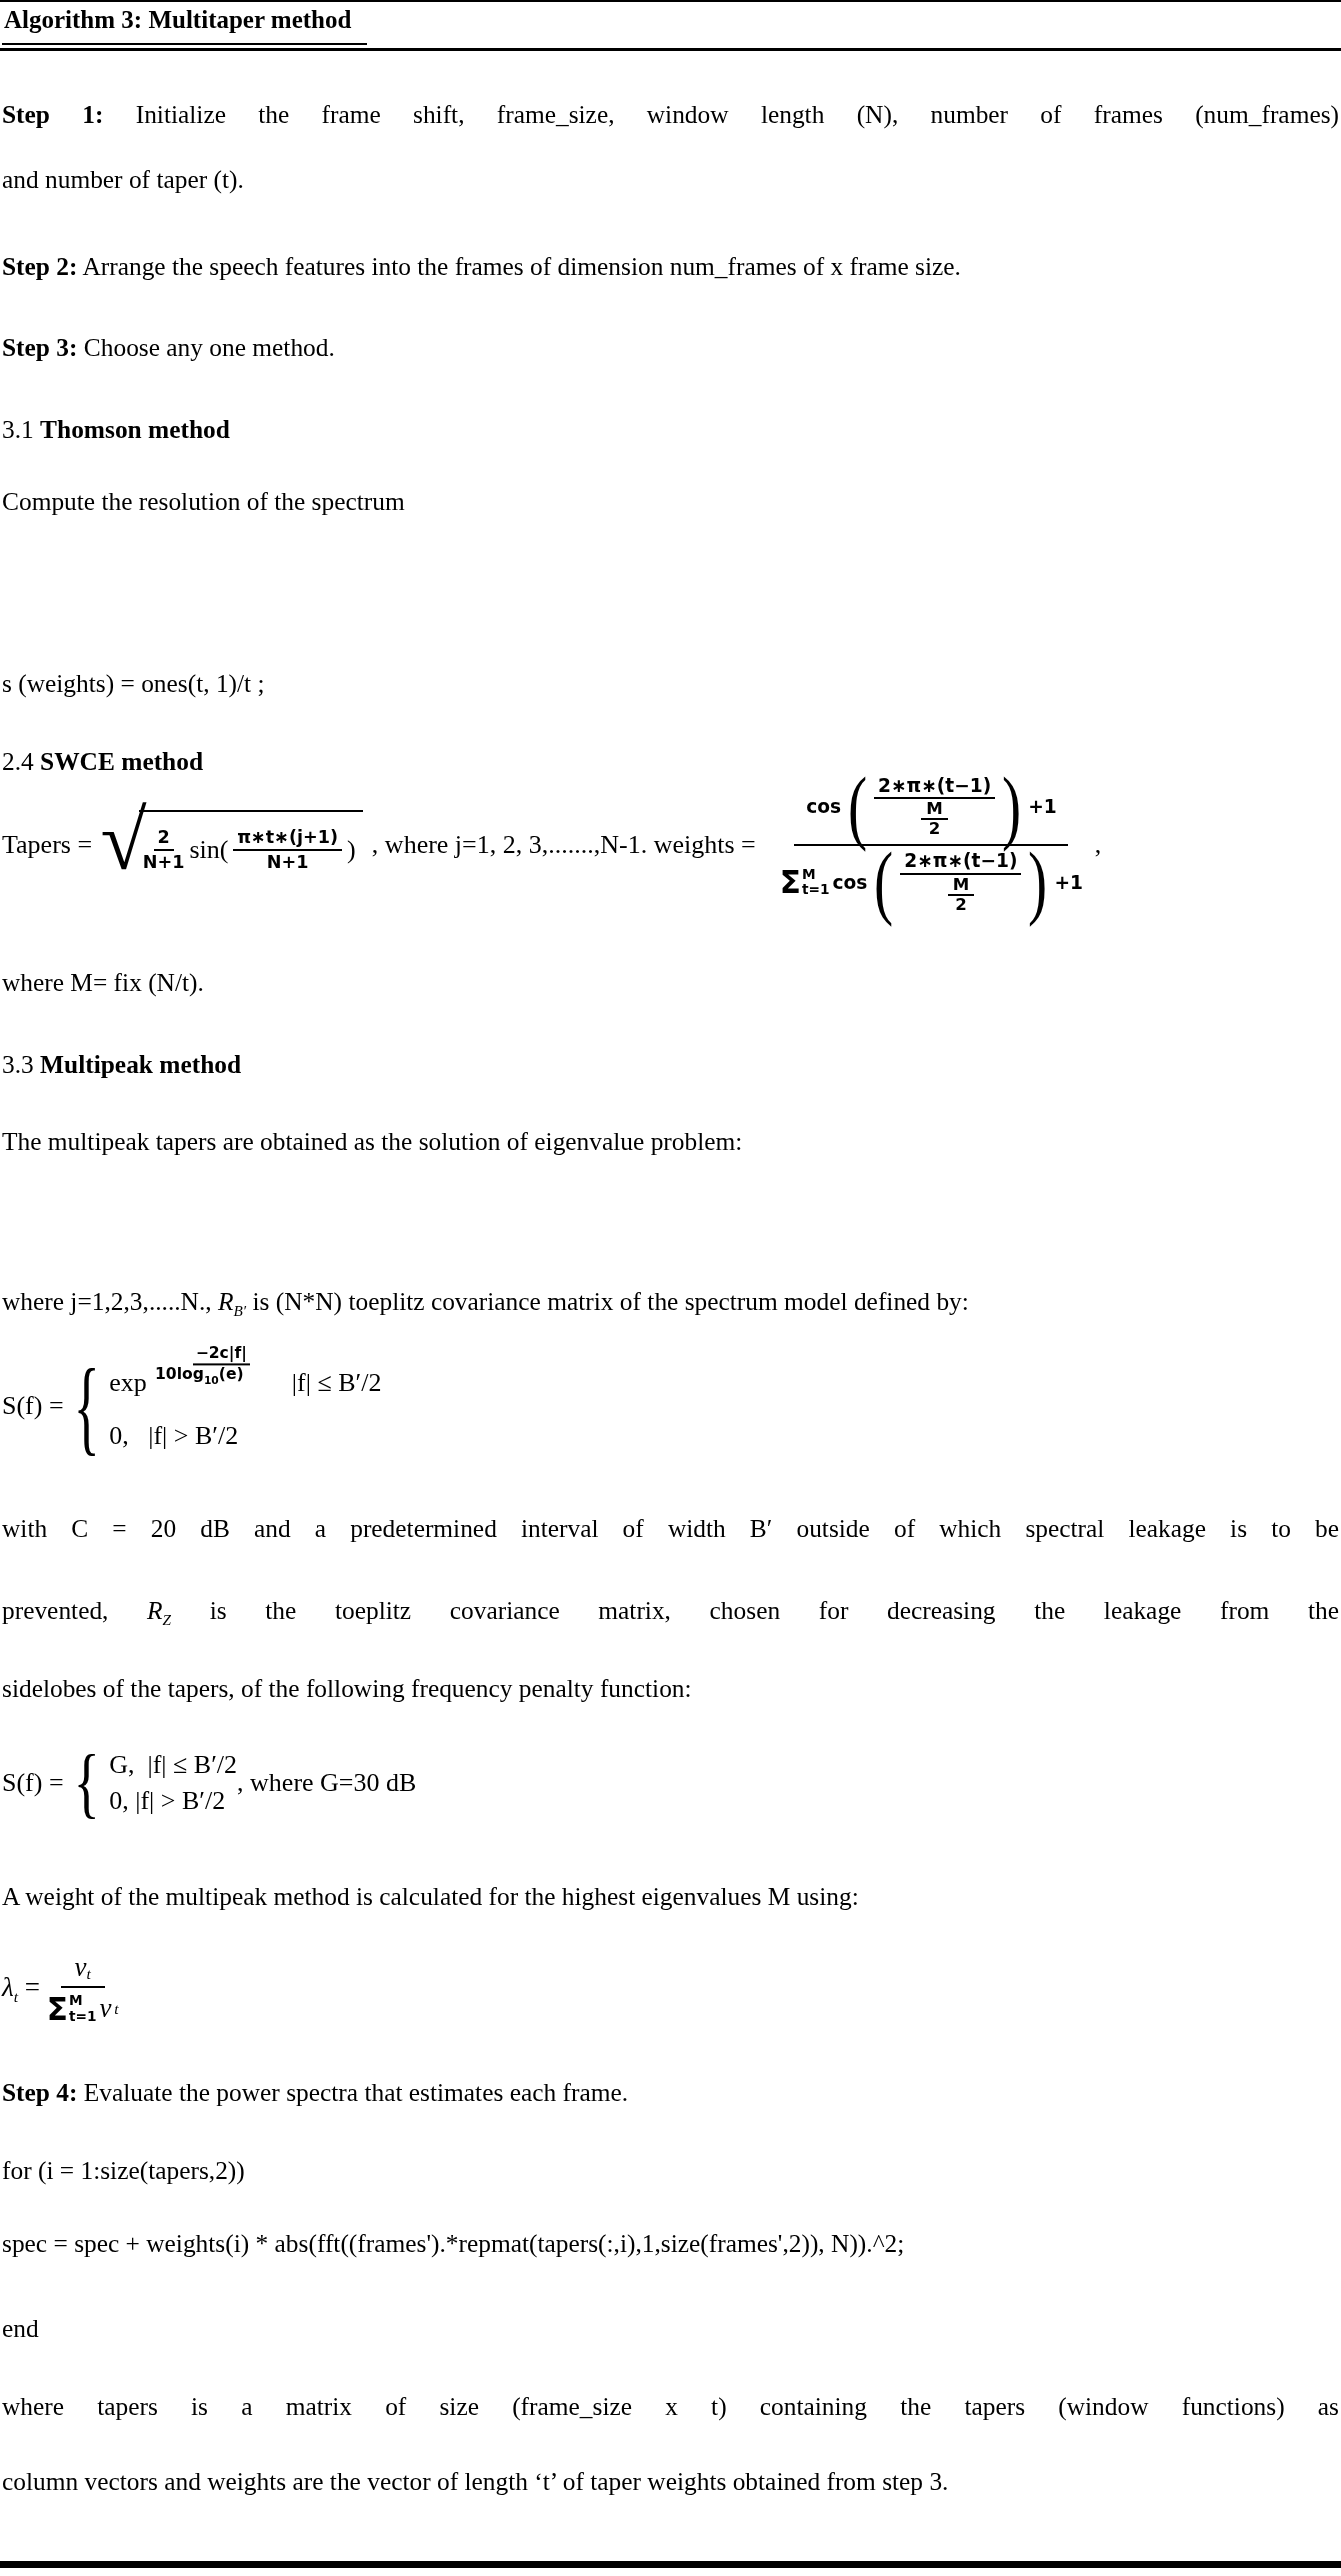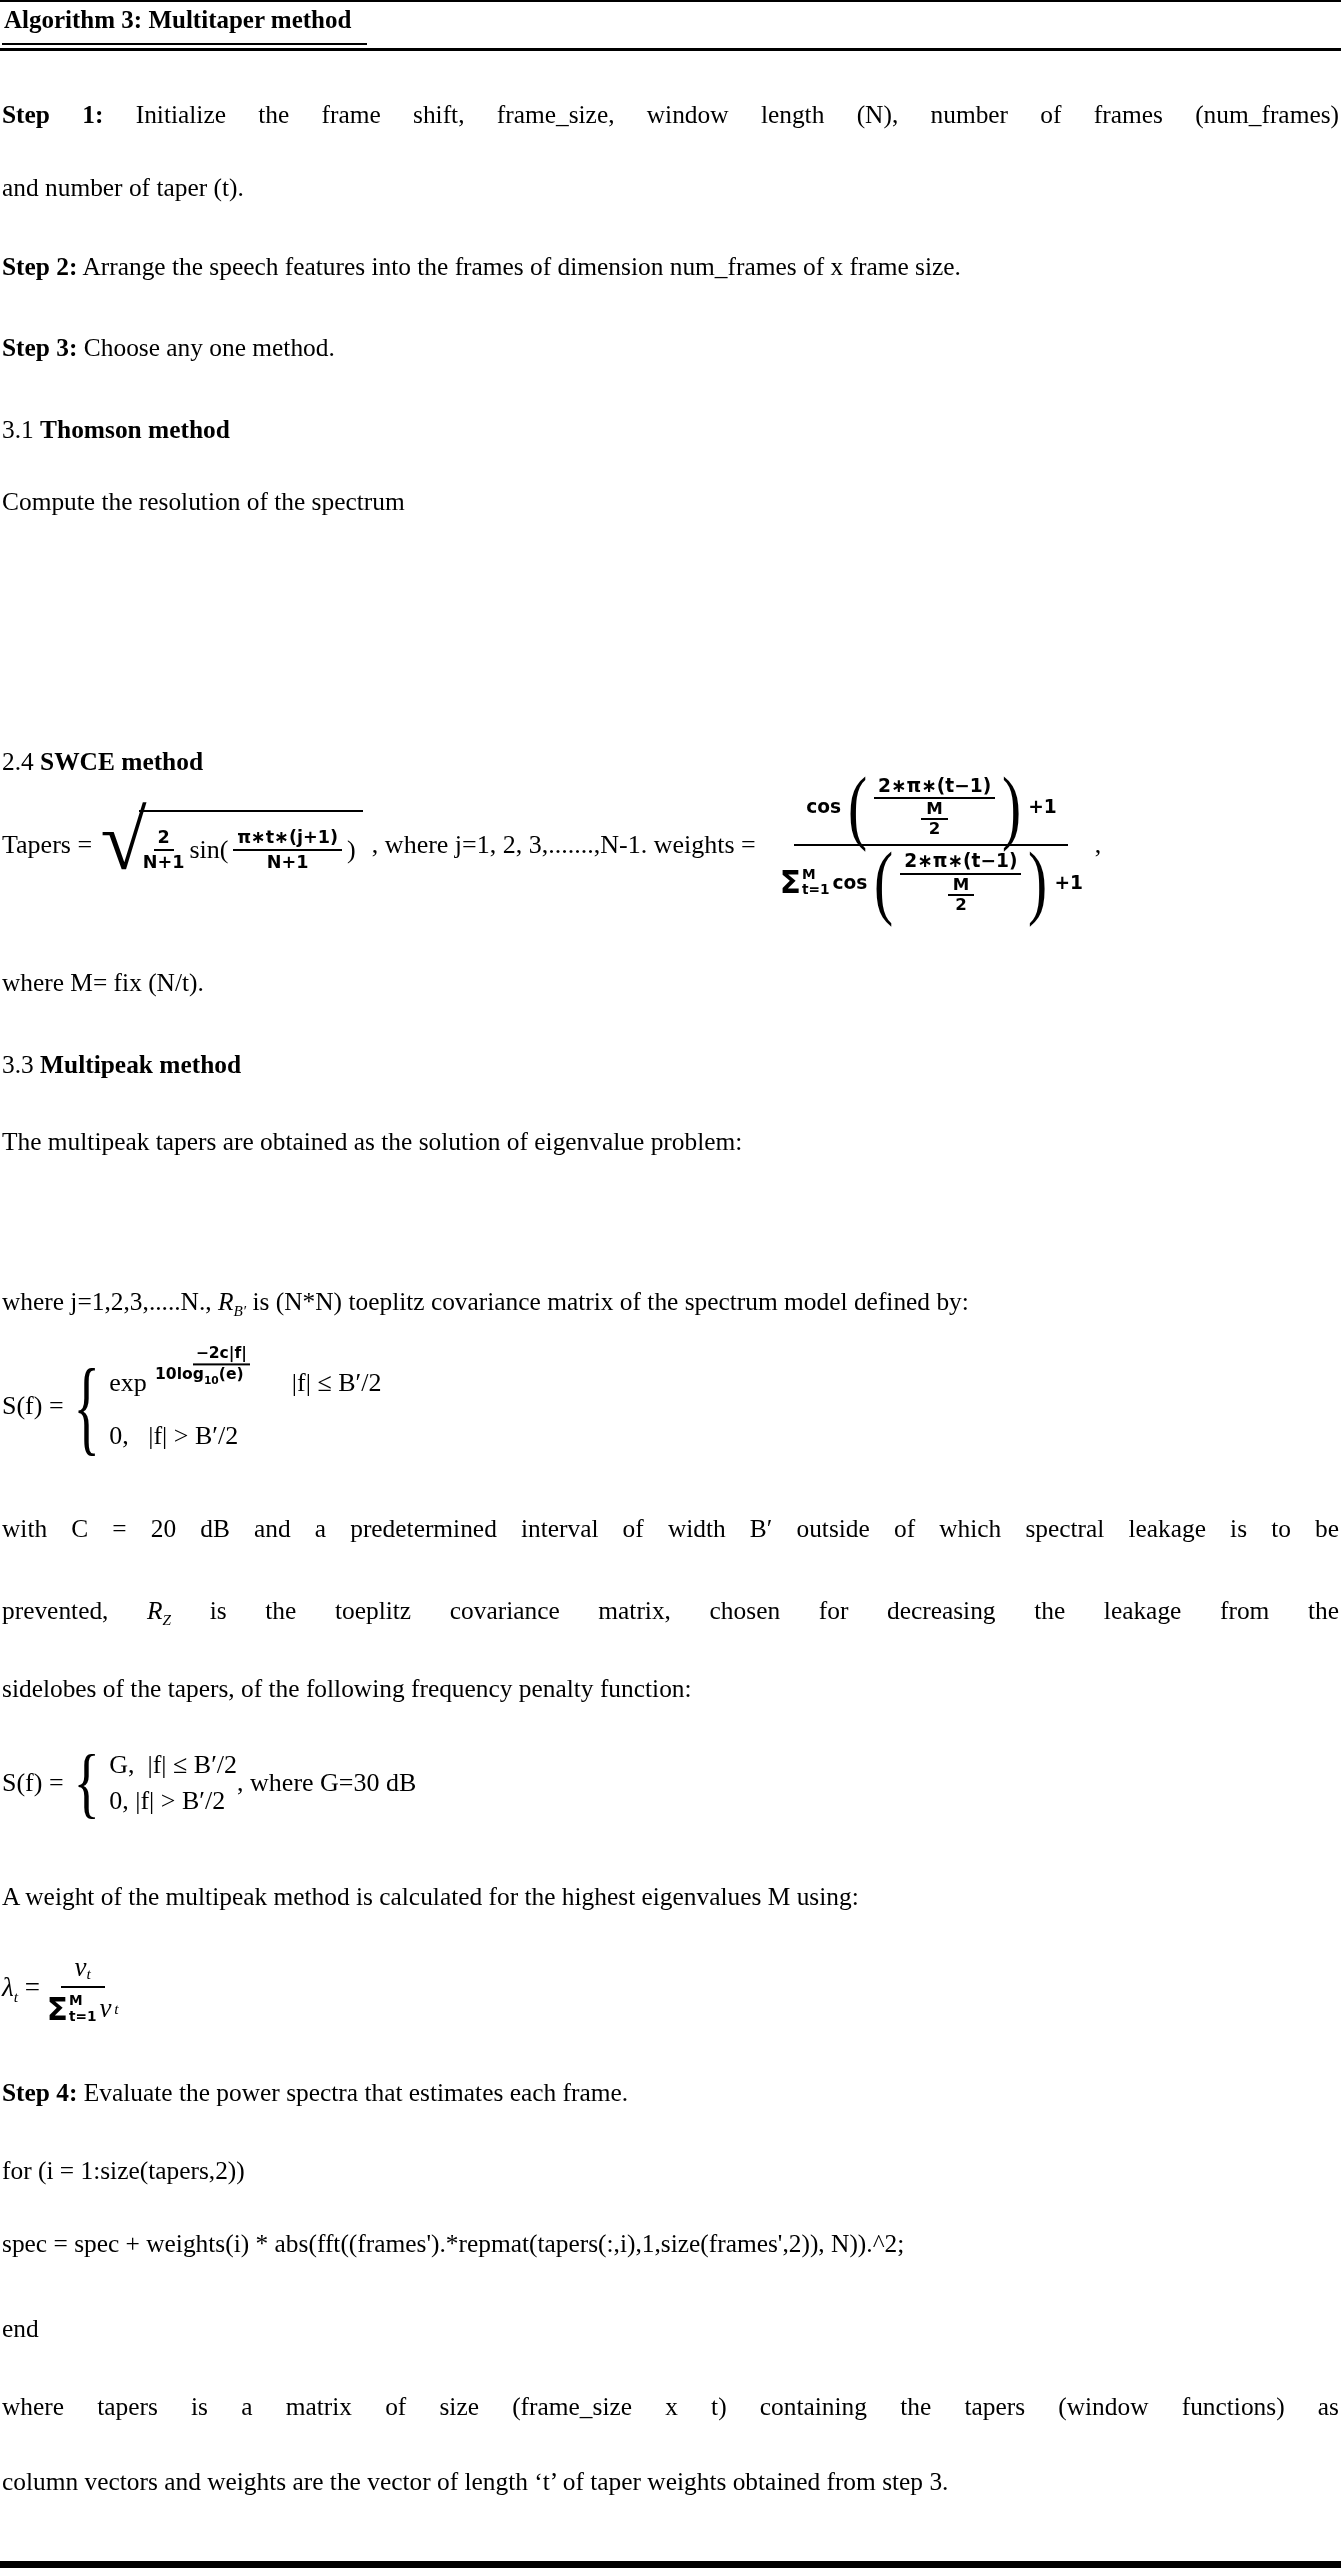--- a/index.html
+++ b/index.html
@@ -72,31 +72,32 @@
   <div class="rule" style="top:0;height:2px"></div>
 
   <div class="abs" style="top:3.9px">
     <span class="title-text">Algorithm 3: Multitaper method</span>
   </div>
 
   <div class="rule" style="top:48px;height:2.9px"></div>
 
   <p class="abs just" style="top:99px"><b>Step 1:</b><span> Initialize the frame shift, frame_size, window length (N), number of frames (num_frames)</span></p>
 
-  <p class="abs" style="top:172px"><span>and number of taper (t).</span></p>
+  <p class="abs" style="top:164px"><span>and number of taper (t).</span></p>
 
   <p class="abs" style="top:251px"><b>Step 2:</b><span> Arrange the speech features into the frames of dimension num_frames of x frame size.</span></p>
 
   <p class="abs" style="top:332px"><b>Step 3:</b><span> Choose any one method.</span></p>
 
   <p class="abs" style="top:414px"><span>3.1 </span><b>Thomson method</b></p>
 
   <p class="abs" style="top:486px"><span>Compute the resolution of the spectrum</span></p>
 
 
+  <p class="abs" style="top:668px"><span>s (weights) = ones(t, 1)/t ;</span></p>
 
   <p class="abs" style="top:746px"><span>2.4 </span><b>SWCE method</b></p>
 
   <div class="abs mathrow" style="top:770px">
     <span class="pre">Tapers = </span>
     <span class="sqrt">
       <span class="rad">√</span>
       <span class="radicand">
         <span class="frac">
           <span class="fn">2</span>

